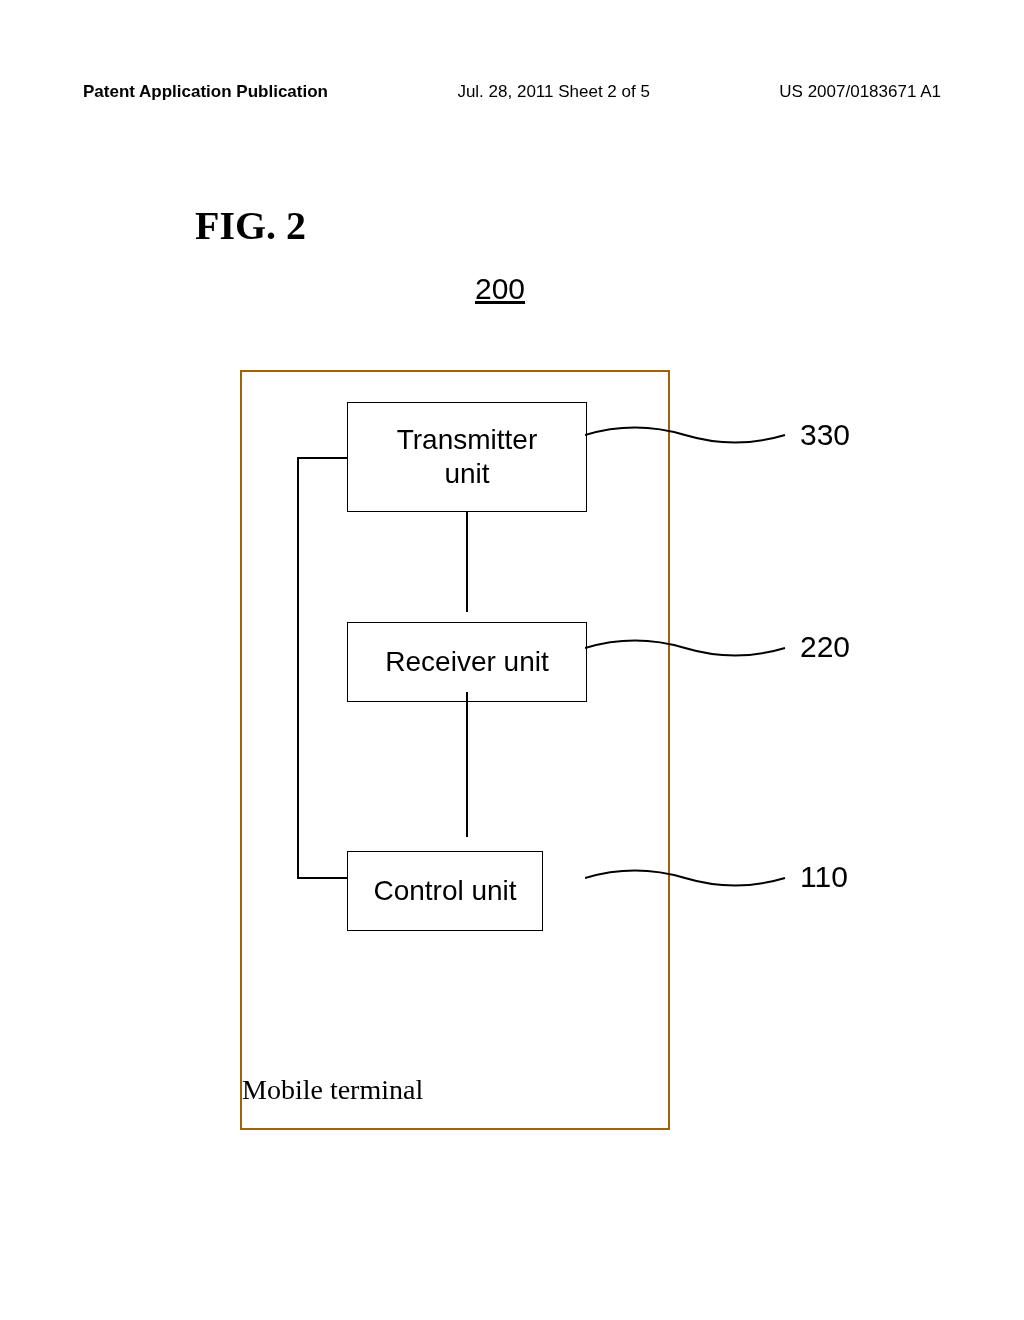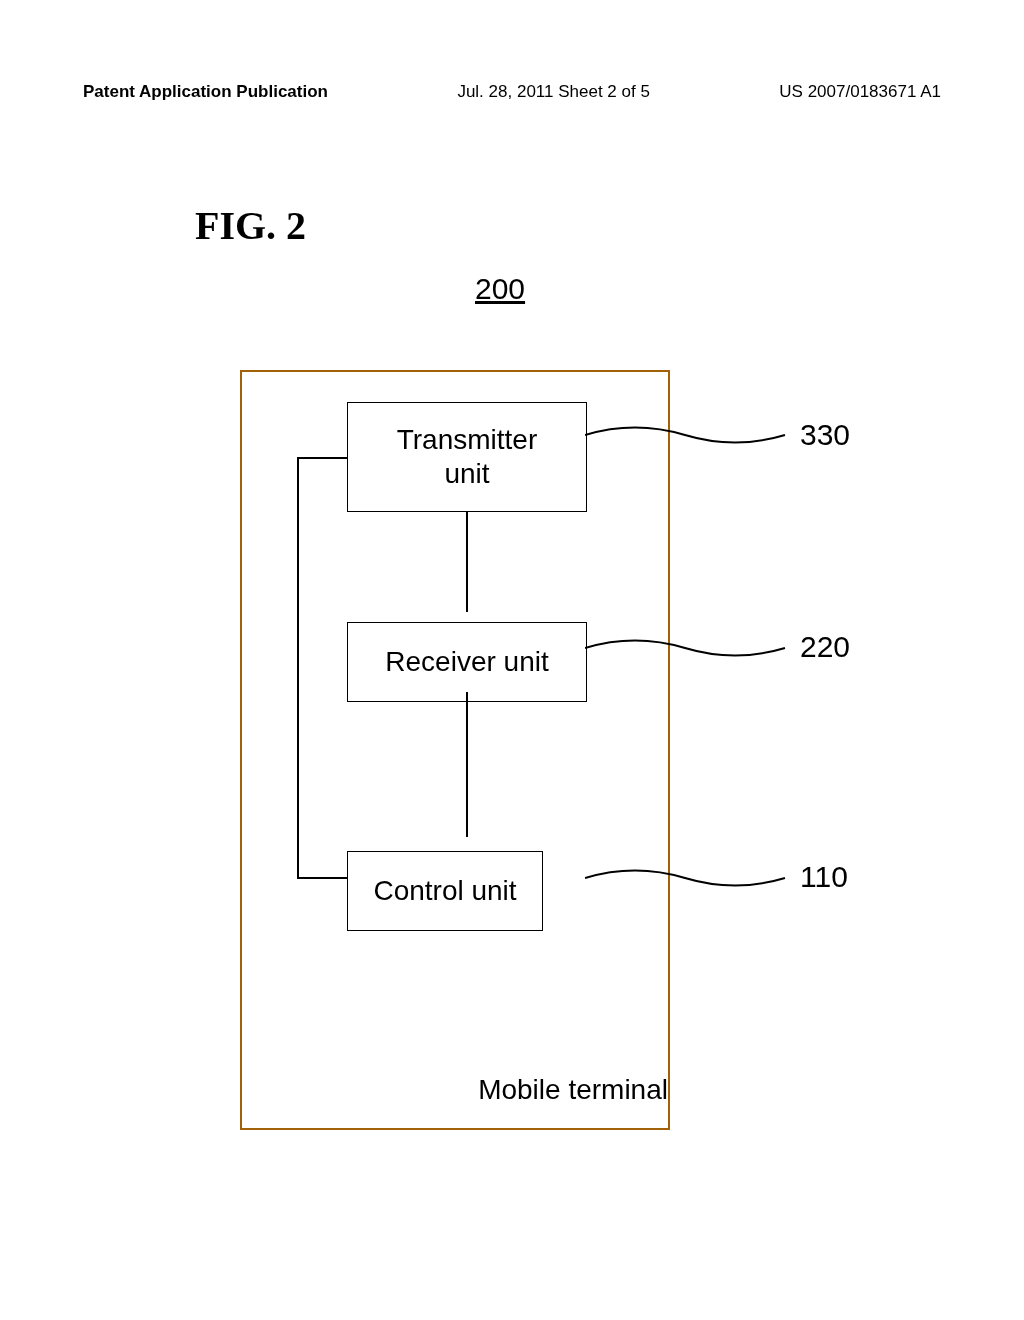--- a/index.html
+++ b/index.html
@@ -53,22 +53,23 @@
       left: 240px;
       width: 430px;
       height: 760px;
       border: 2px solid #a16207;
     }
     .container-label {
       position: absolute;
       bottom: 22px;
       left: 0;
       width: 100%;
-      text-align: right;
+      text-align: left;
       font-size: 28px;
+      font-family: Liberation Serif, serif;
     }
     .unit-box {
       position: absolute;
       border: 1.5px solid #000;
       text-align: center;
       display: flex;
       flex-direction: column;
       justify-content: center;
       align-items: center;
       font-size: 28px;

